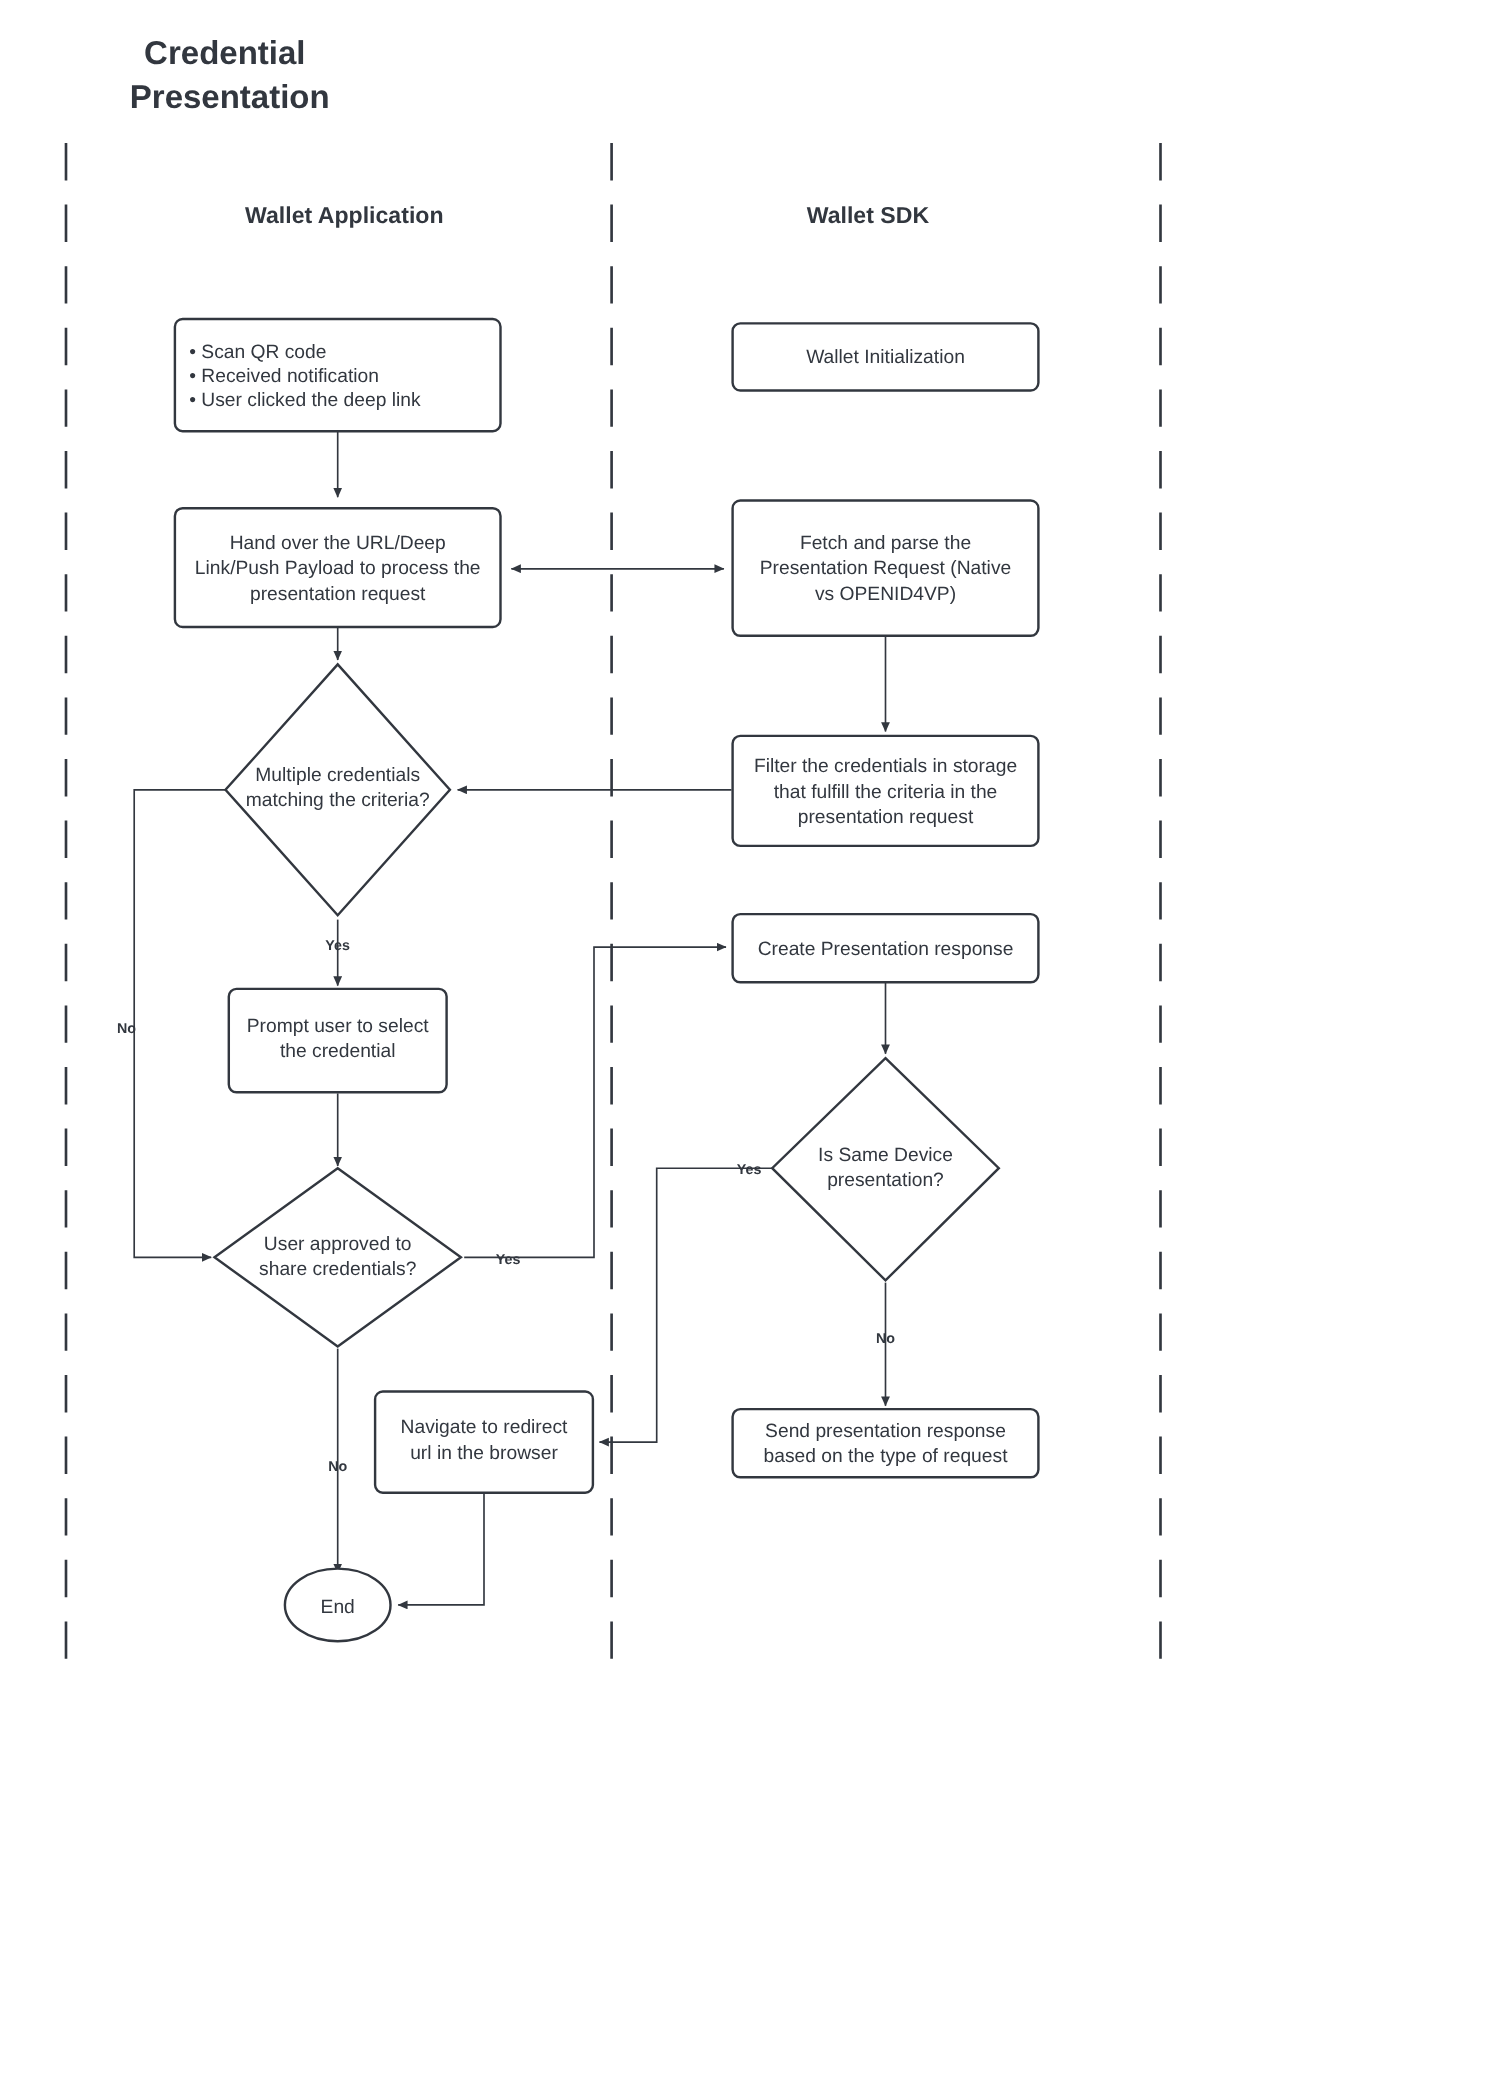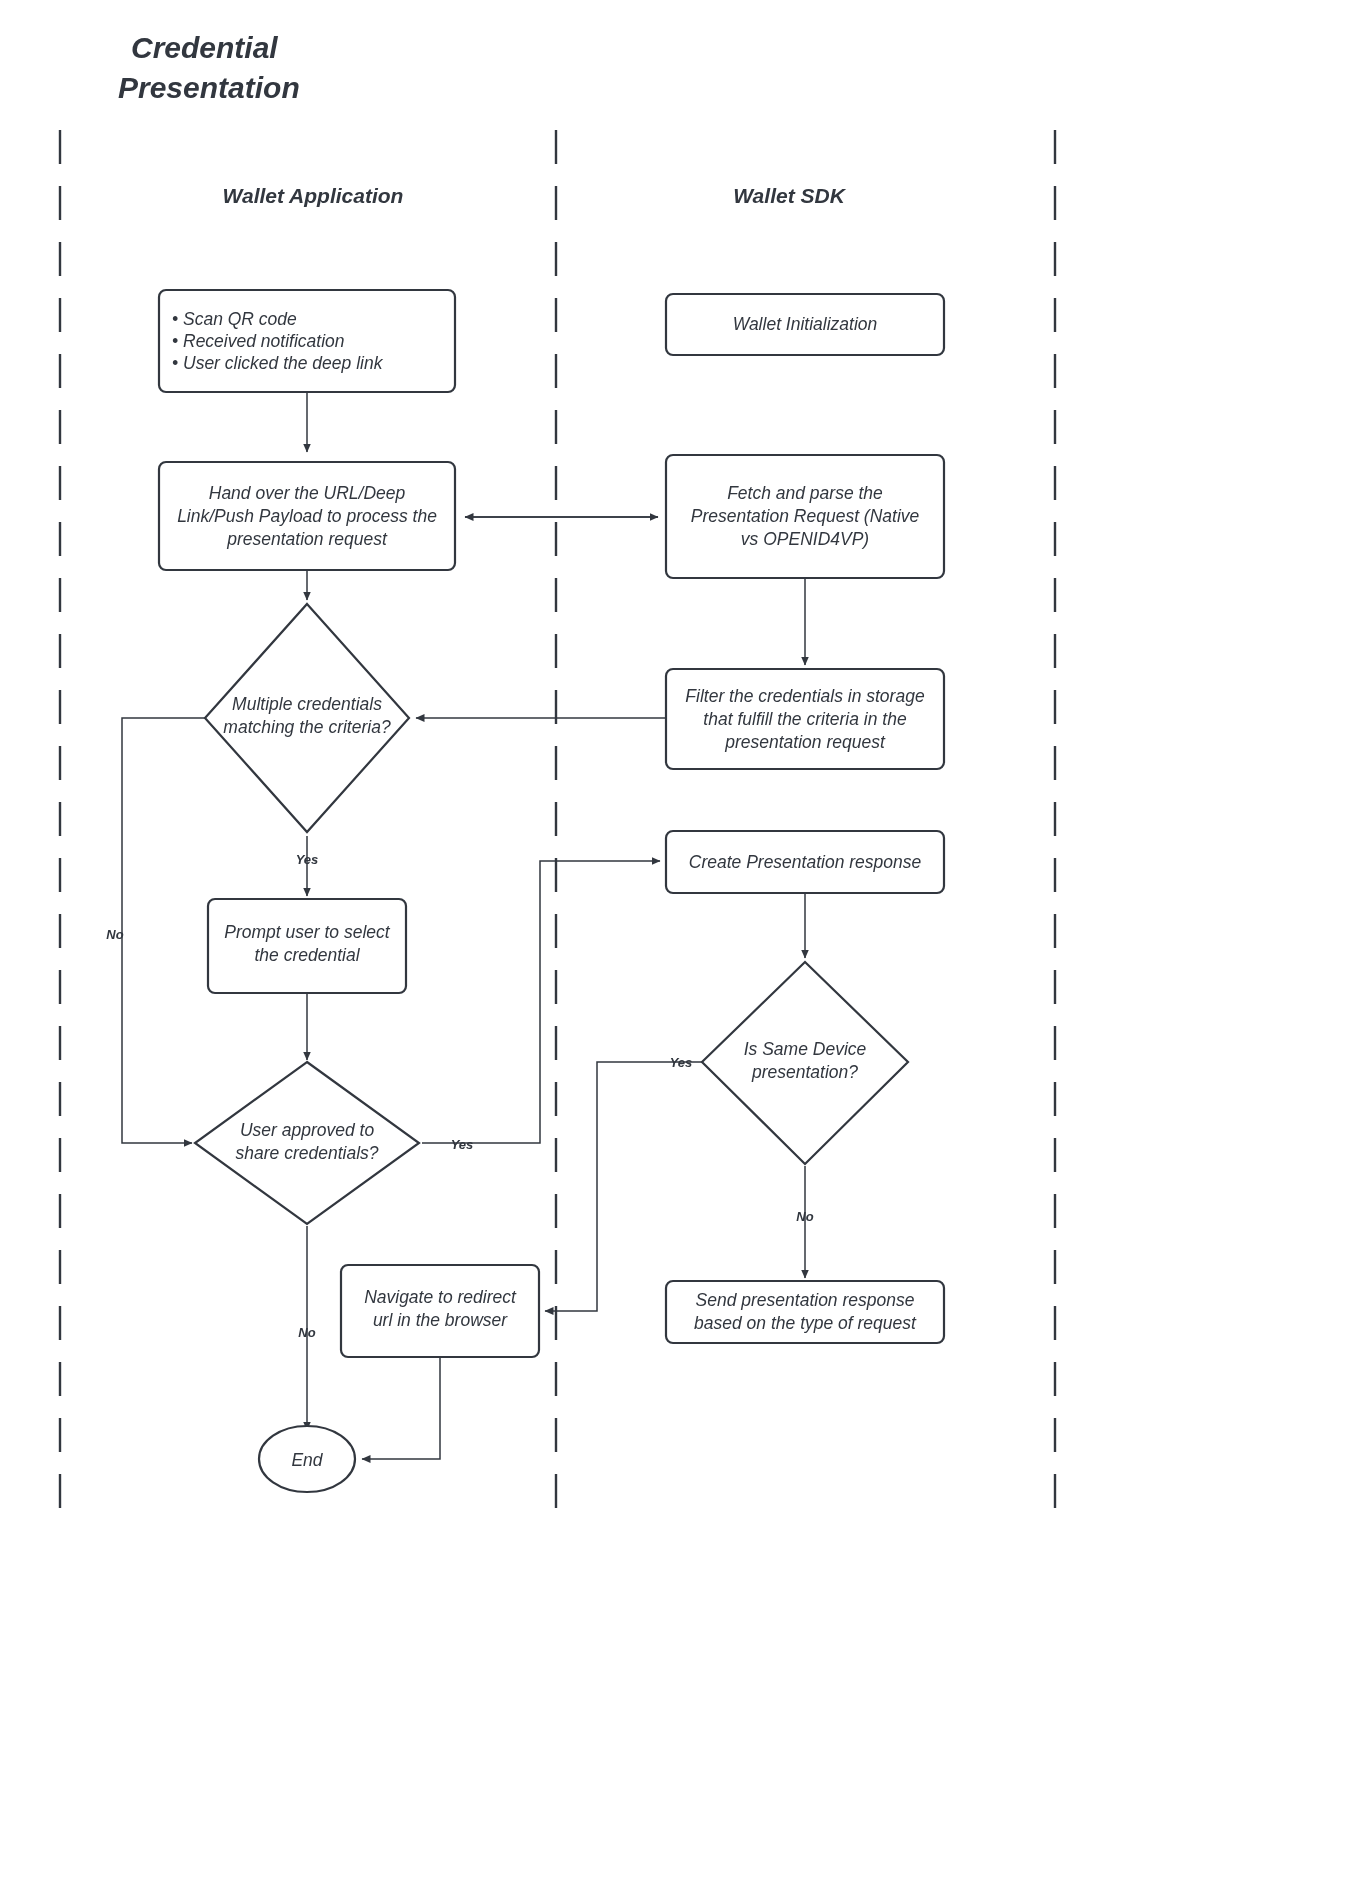--- a/index.html
+++ b/index.html
@@ -1,17 +1,17 @@
 <!DOCTYPE html>
 <html><head>
 <meta charset="utf-8">
 <style>
   html,body{margin:0;padding:0;background:#ffffff;}
   body{width:1354px;height:1887px;font-family:"Liberation Sans",sans-serif;color:#32373f;}
-  #stage{position:relative;width:1354px;height:1887px;overflow:hidden;background:#fff;font-style:italic;}
+  #stage{position:relative;width:1354px;height:1887px;overflow:hidden;background:#fff;}
   svg#flow{position:absolute;left:0;top:0;width:1354px;height:1887px;}
   .node-shape{fill:#ffffff;stroke:#32373f;stroke-width:2.2;}
   .lane-line{stroke:#32373f;stroke-width:2.4;stroke-dasharray:34 22;fill:none;}
   .edge{stroke:#32373f;stroke-width:1.5;fill:none;}
   .arrow-head{fill:#32373f;}
   .title-text{font-size:30px;font-weight:bold;fill:#32373f;}
   .lane-text{font-size:21px;font-weight:bold;fill:#32373f;}
   .node-text{font-size:17.5px;fill:#32373f;}
   .edge-label{font-size:13px;font-weight:bold;fill:#32373f;}
   .bullet-text{font-size:17.5px;fill:#32373f;}

